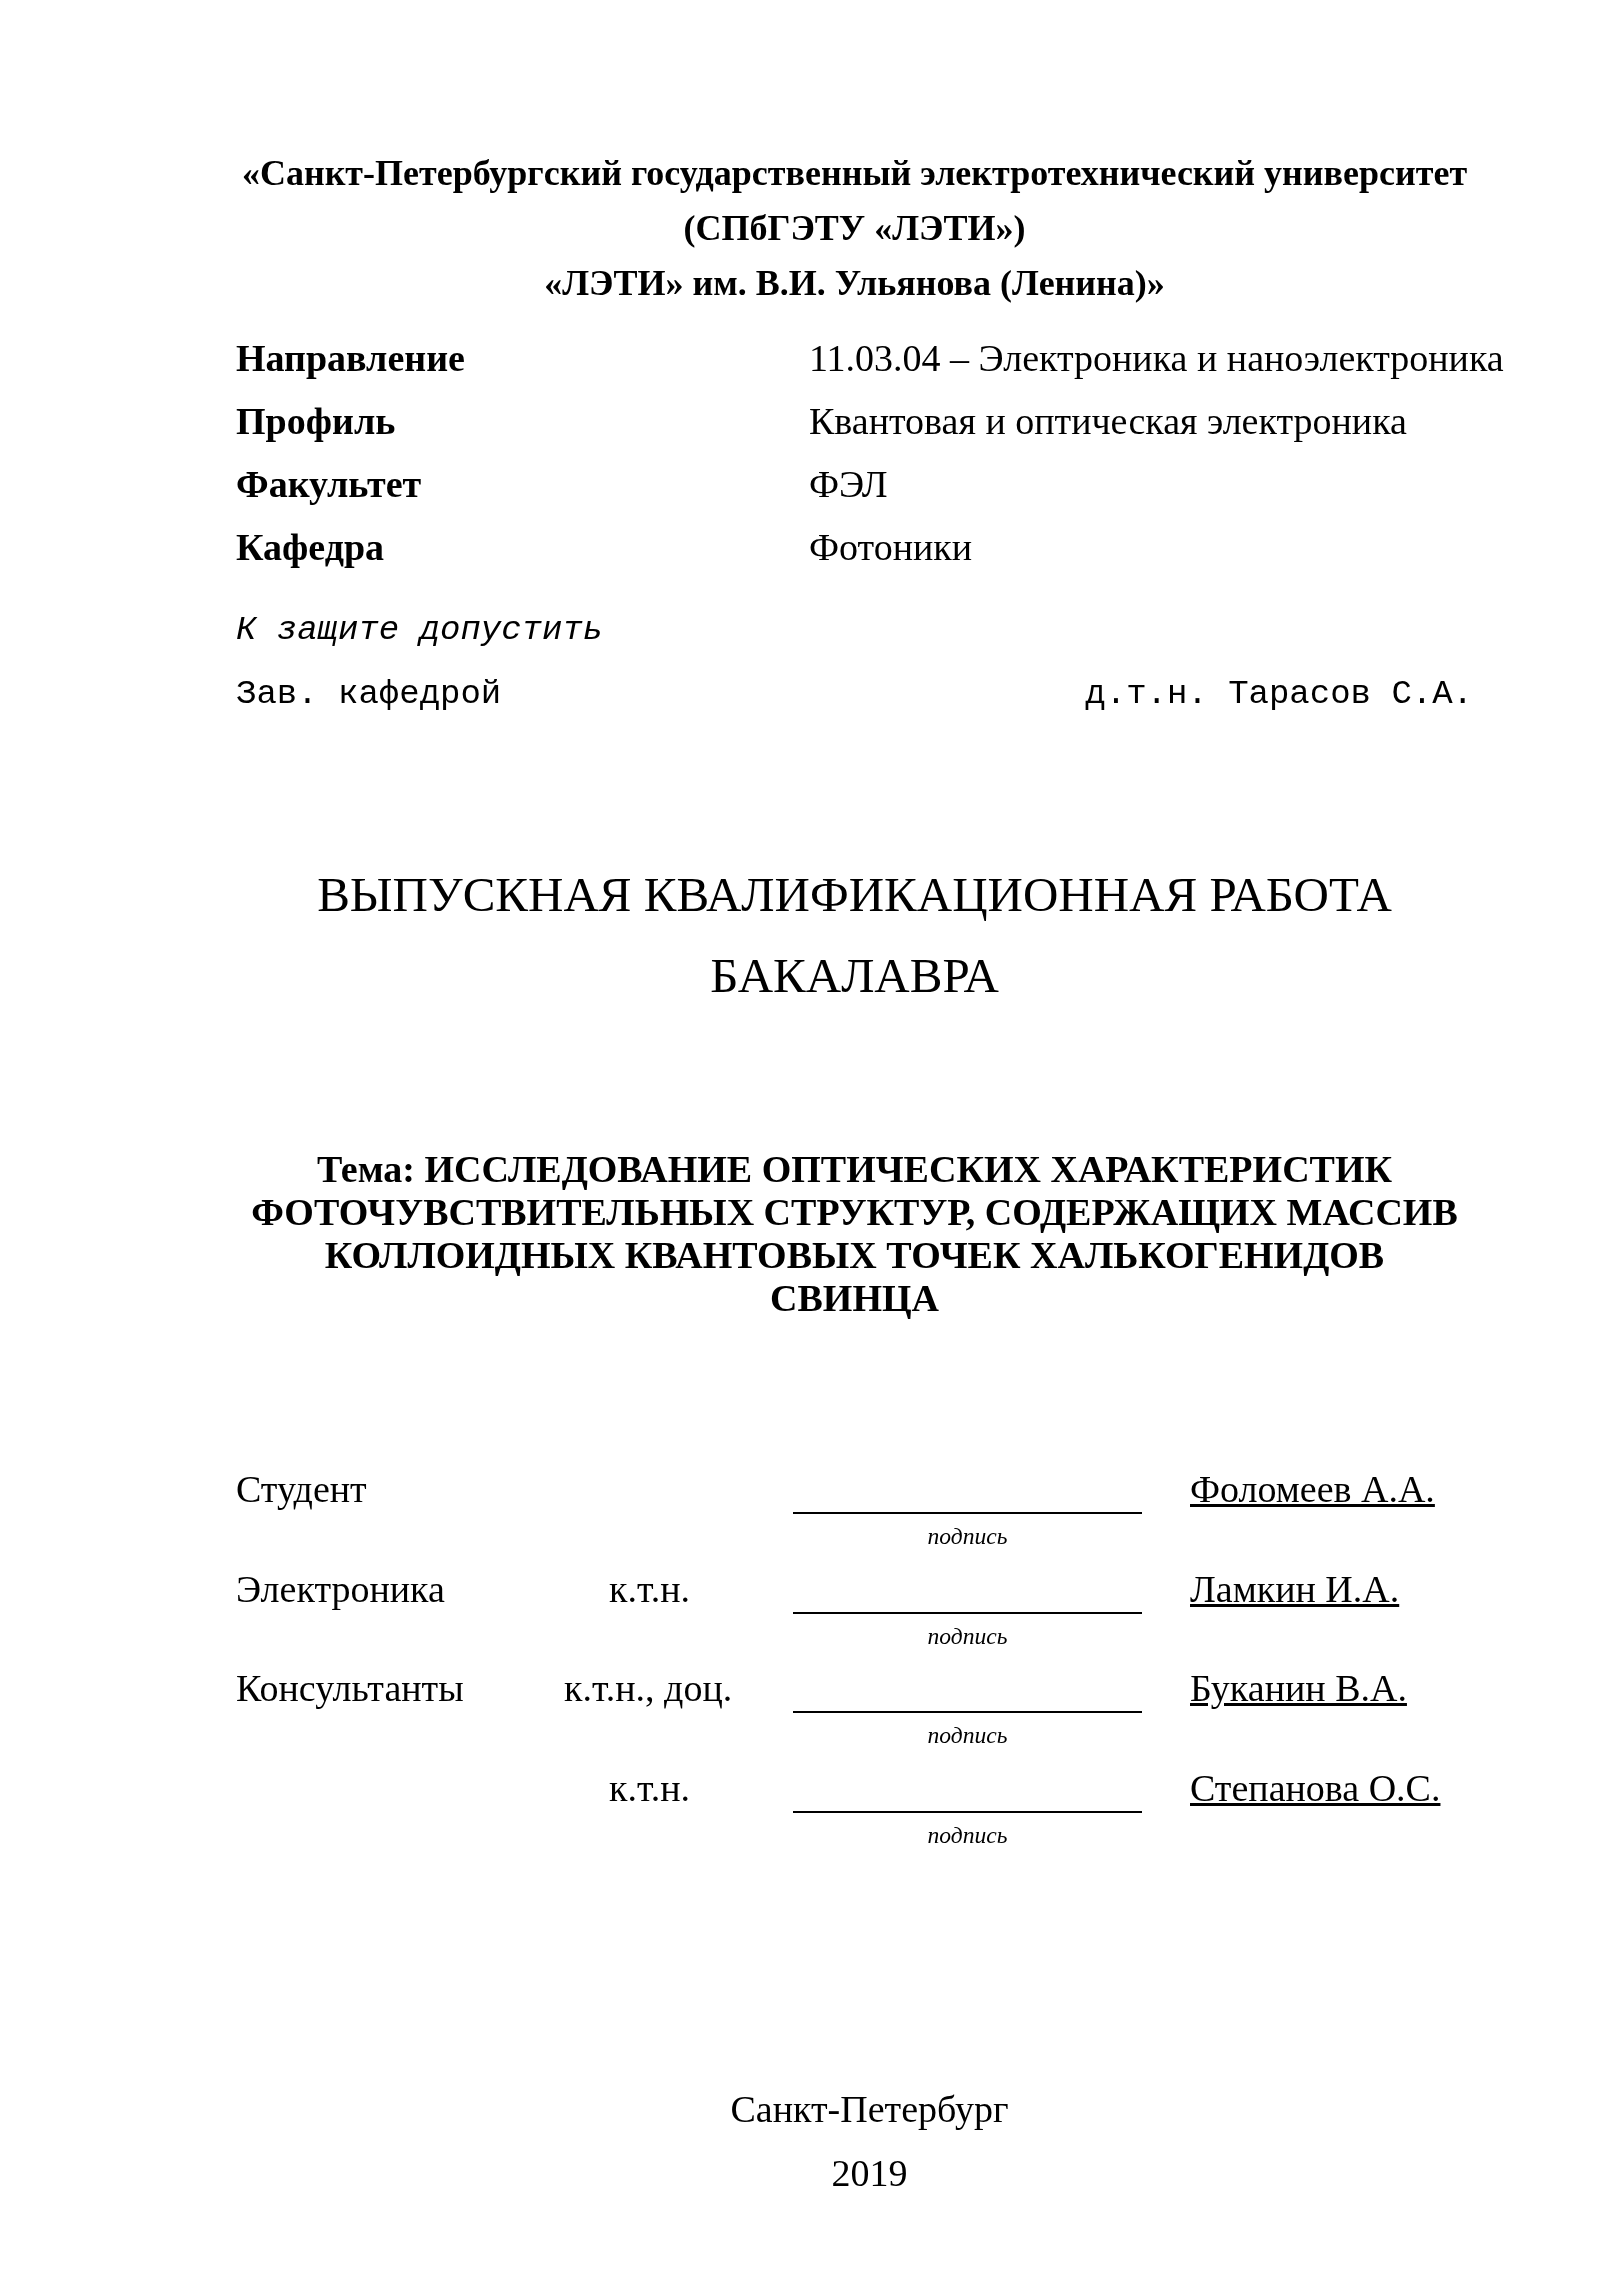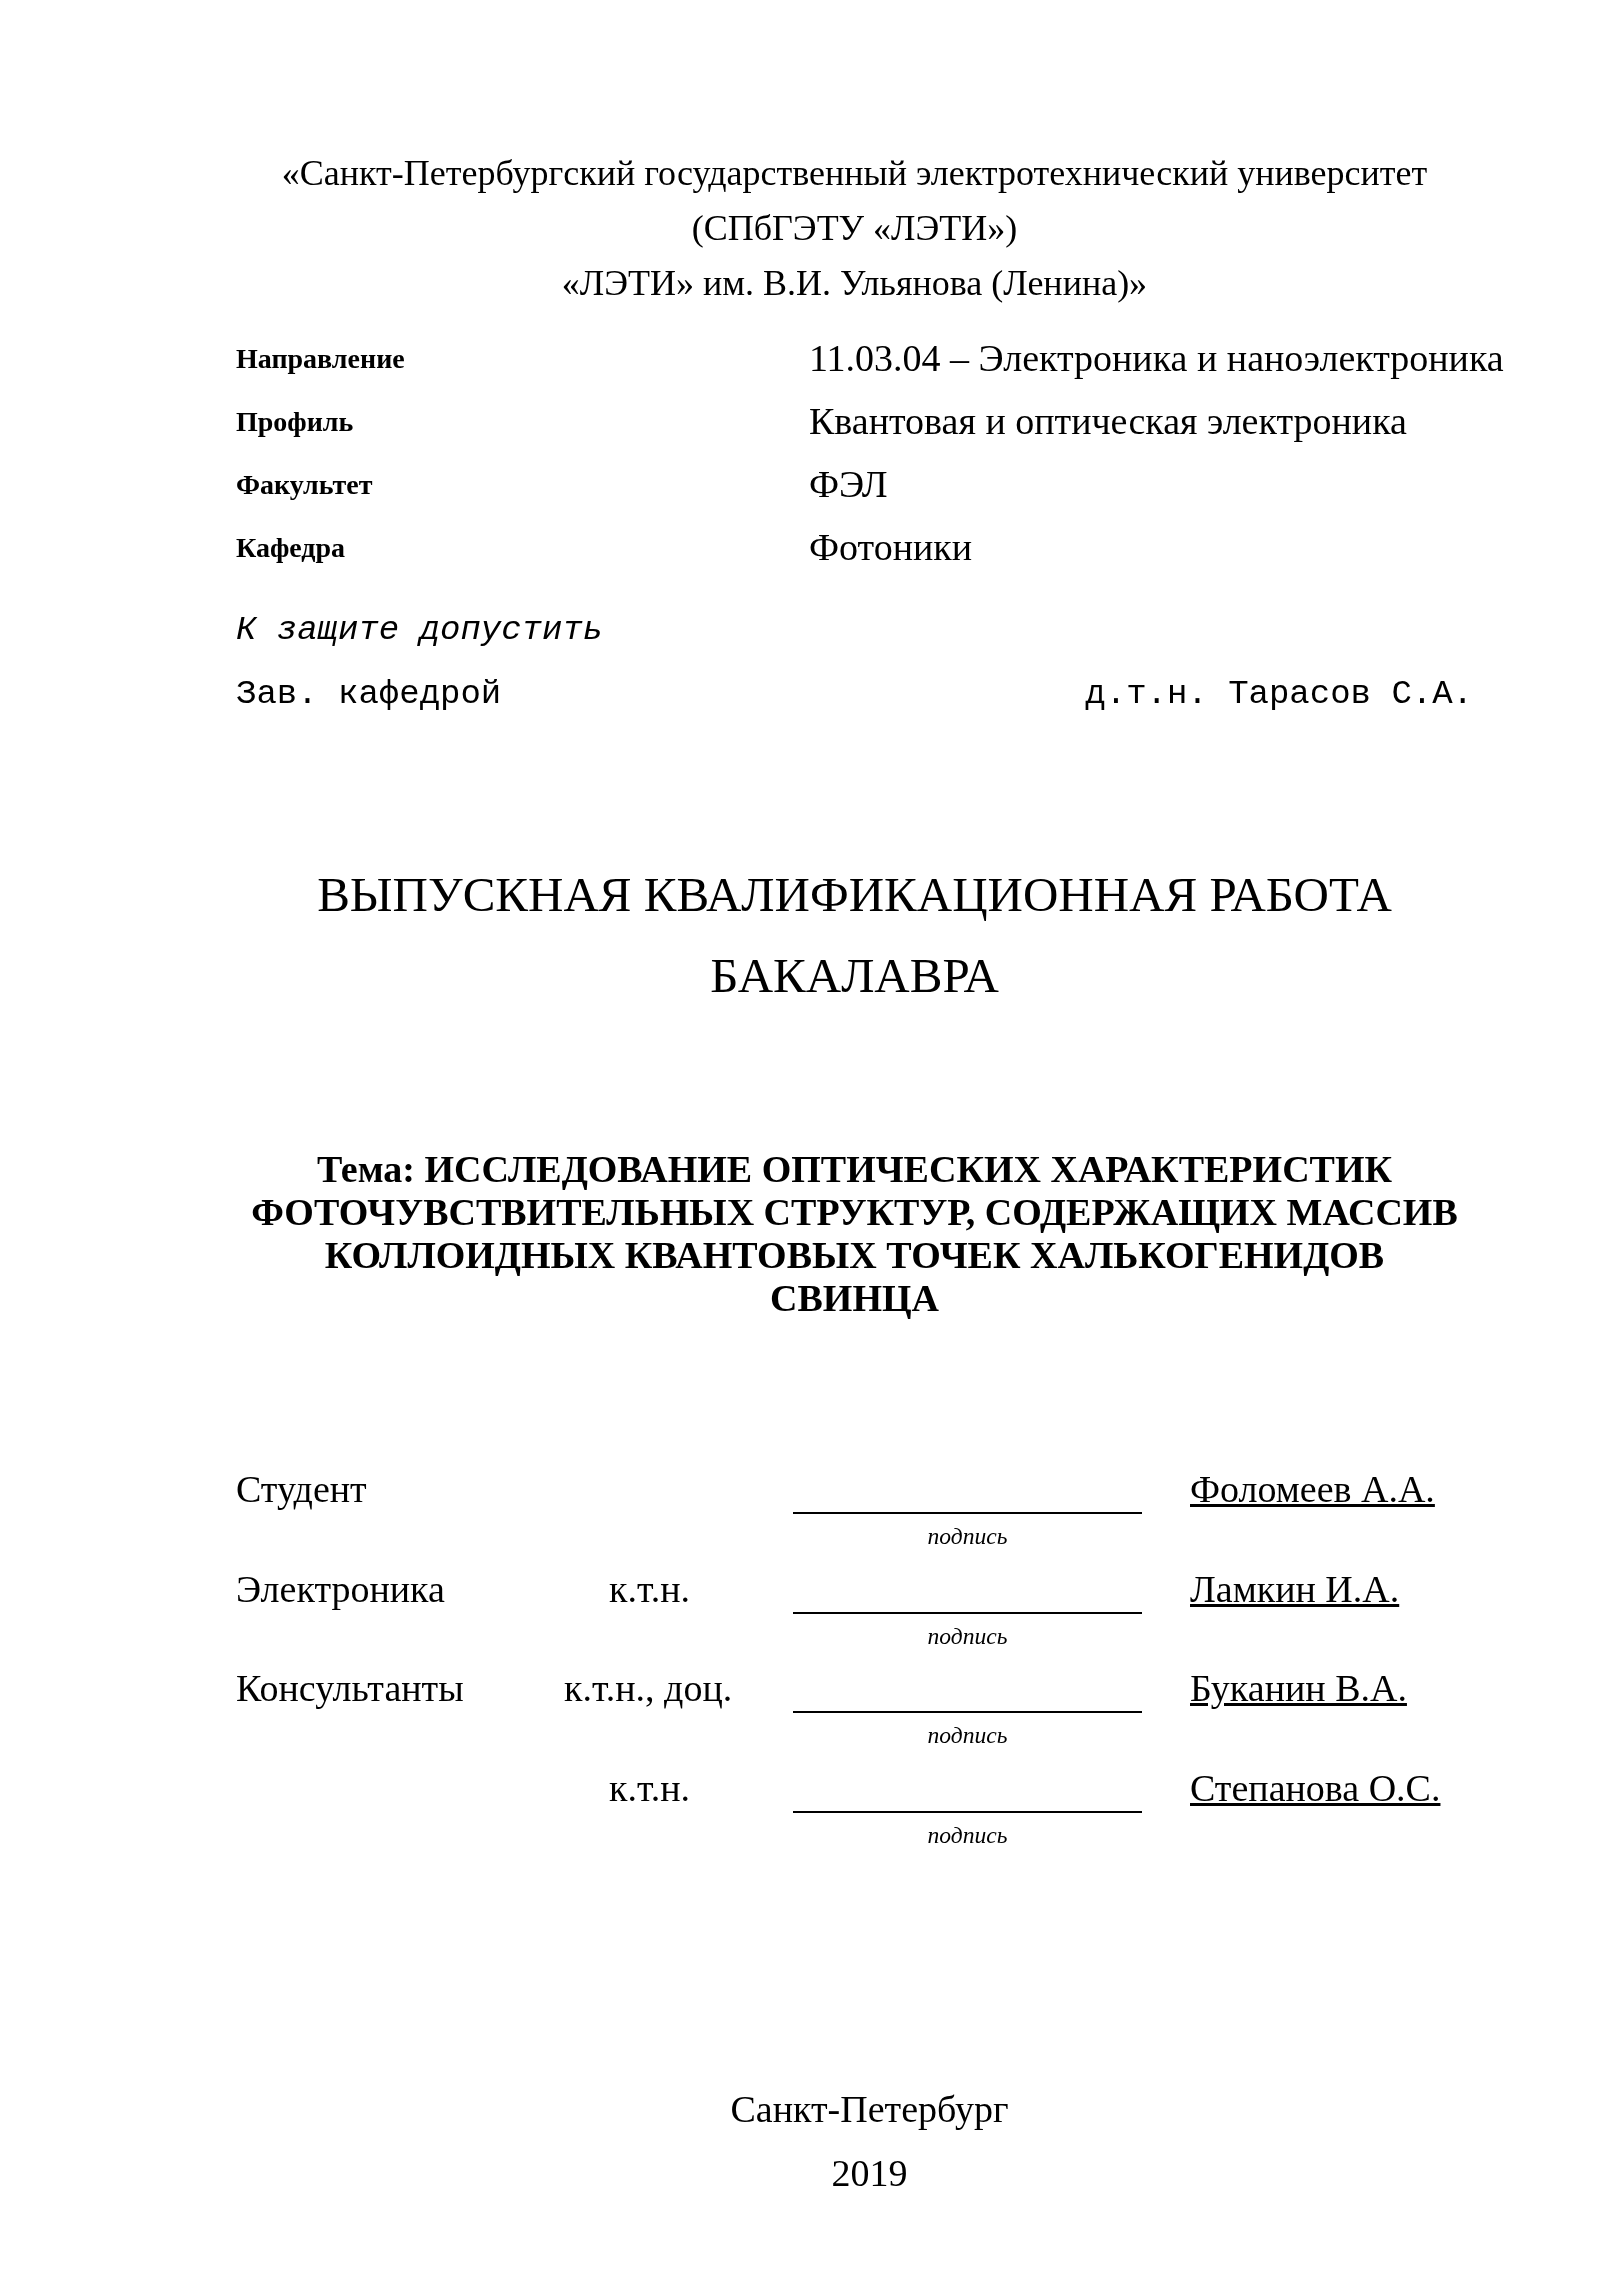--- a/index.html
+++ b/index.html
@@ -10,27 +10,27 @@
     background:#ffffff;
     color:#000000;
     font-family:"Liberation Serif","DejaVu Serif",serif;
     overflow:hidden;
   }
   .abs { position:absolute; }
   .col { position:absolute; left:236px; width:1237px; }
 
   .header {
     top:146px; text-align:center;
-    font-weight:normal; font-size:36px; line-height:55px;
+    font-weight:bold; font-size:36px; line-height:55px;
     white-space:nowrap;
   }
 
   .fields { top:327px; }
   .field-row { position:relative; height:63px; line-height:63px; white-space:nowrap; }
-  .field-label { font-weight:bold; font-size:28px;font-family:Liberation Serif, serif; }
+  .field-label { font-weight:bold; font-size:38px;font-family:Liberation Serif, serif; }
   .field-value { position:absolute; left:573px; top:0; font-size:38px; }
 
   .approval { top:598px; font-size:34px; line-height:64px;font-family:Liberation Mono, monospace; }
   .admit-line { font-style:italic; }
   .head-row { position:relative; }
   .head-name { position:absolute; right:0; top:0; }
 
   .title {
     top:854px; text-align:center;
     font-weight:normal; font-size:49px; line-height:81px;

